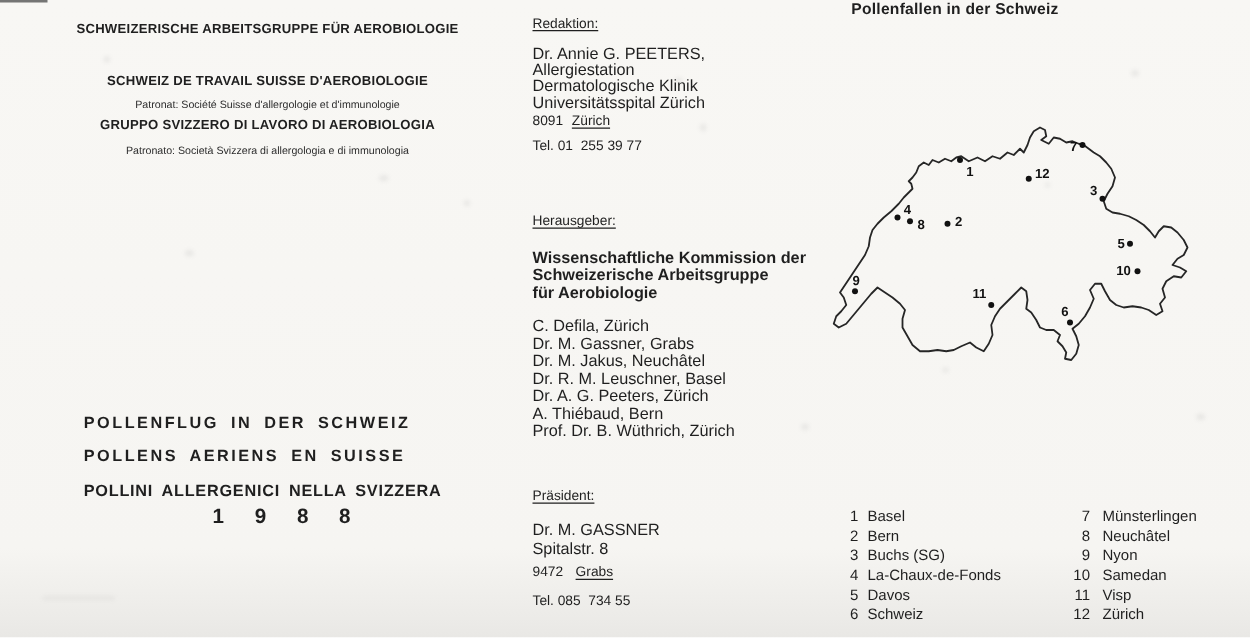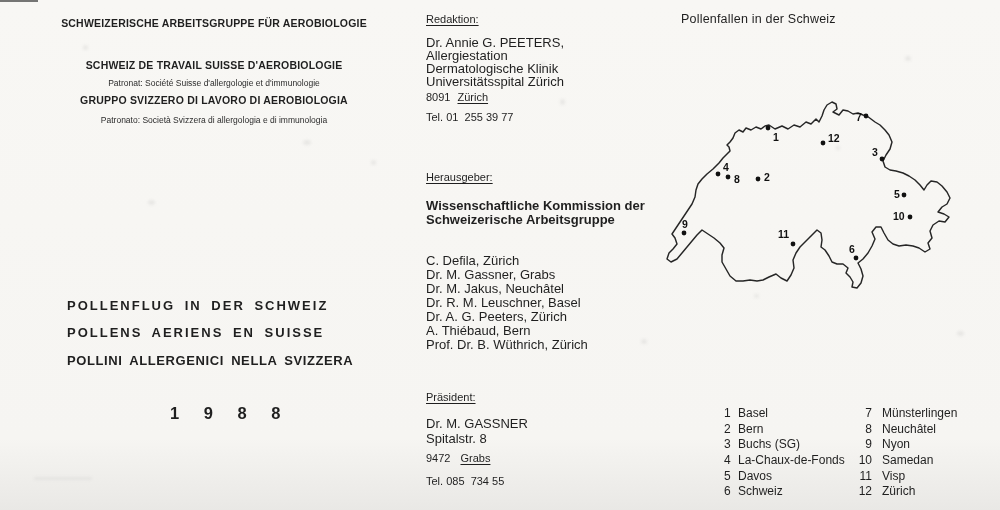--- a/index.html
+++ b/index.html
@@ -7,45 +7,45 @@
     position:relative; width:1000px; height:510px; overflow:hidden;
     background:linear-gradient(180deg,#f8f7f4 0%,#f6f5f2 86%,#ecebe8 97%,#e9e8e5 100%);
     font-family:"Liberation Sans", sans-serif;
     color:#1f1f1f;
   }
   
   .org-line{position:absolute; left:23px; width:382px; text-align:center; white-space:nowrap;}
   .org-bold{font-weight:bold; font-size:10.5px; letter-spacing:.2px;}
   .org-small{font-size:8.5px; color:#2c2c2c;}
   .o1{top:17px}.o2{top:41px}.o3{top:59px}.o4{top:78px}.o5{top:94px}.o6{top:115px}
-  .title-line{position:absolute; left:67px; font-weight:bold; font-size:13px; white-space:nowrap;}
+  .title-line{position:absolute; left:67px; font-weight:bold; font-size:13px; white-space:nowrap;margin-top:32px;}
   .t1{top:298px; letter-spacing:2px; word-spacing:4px;}
   .t2{top:325px; letter-spacing:2px; word-spacing:4px;}
   .t3{top:353px; letter-spacing:.6px; word-spacing:3px;}
   .year{position:absolute; left:170px; top:404px; font-weight:bold; font-size:16.5px; letter-spacing:10px; white-space:pre;}
   
   .mid{position:absolute; left:426px; top:0; width:235px;}
   .m-heading{position:absolute; font-size:11px; text-decoration:underline; text-underline-offset:2px; white-space:nowrap;}
   .m-line{position:absolute; font-size:11px; white-space:pre; line-height:13px;}
   .m-stack{position:absolute; font-size:13px; white-space:nowrap;}
   .m-stack div{line-height:13px;}
   .m-stack.wide div{line-height:14px;}
   .m-stack.tall div{line-height:15px;}
   .m-bold{font-weight:bold;}
   .u{text-decoration:underline; text-underline-offset:2px;}
   .plz{display:inline-block; margin-right:7px;}
   .plz2{display:inline-block; margin-right:10px;}
   
-  .map-title{position:absolute; left:681px; top:12px; font-weight:normal; font-size:12.5px; letter-spacing:.2px;}
+  .map-title{position:absolute; left:681px; top:0; font-weight:bold; font-size:12.5px; letter-spacing:.2px;}
   .map-svg{position:absolute; left:650px; top:75px;}
   .ch-border{fill:none; stroke:#262626; stroke-width:1.45; stroke-linejoin:round; stroke-linecap:round;}
   .station-dot{fill:#111;}
   .station-num{font-family:"Liberation Sans",sans-serif; font-size:10.5px; font-weight:bold; fill:#111;}
   .legend{position:absolute; top:406px; font-size:12px;}
-  .legend-left{left:680px;margin-left:44px;}
+  .legend-left{left:680px;}
   .legend-right{left:856px;}
   .lg-row{height:15.7px; line-height:15.7px; white-space:nowrap;}
   .legend-left .lg-num{display:inline-block; width:12px; margin-right:2px;}
   .legend-right .lg-num{display:inline-block; width:16px; text-align:right; margin-right:10px;}
   
   .scan-line{position:absolute; left:0; top:0; width:38px; height:2px; background:#4a4a4a; opacity:.75;}
   .smudge{position:absolute; background:#8a8a8a; border-radius:50%; filter:blur(1.6px); opacity:.14;}
   .streak{position:absolute; background:#9a9a9a; filter:blur(1.5px); opacity:.12; border-radius:2px;}
 </style>
 </head>
@@ -88,20 +88,21 @@
       <div>Dermatologische Klinik</div>
       <div>Universitätsspital Zürich</div>
     </div>
     <div class="m-line" style="top:91px"><span class="plz">8091</span><span class="u">Zürich</span></div>
     <div class="m-line" style="top:111px">Tel. 01  255 39 77</div>
 
     <div class="m-heading" style="top:171px">Herausgeber:</div>
     <div class="m-stack wide m-bold" style="top:199px">
       <div>Wissenschaftliche Kommission der</div>
       <div>Schweizerische Arbeitsgruppe</div>
+      <div>für Aerobiologie</div>
     </div>
     <div class="m-stack wide" style="top:254px">
       <div>C. Defila, Zürich</div>
       <div>Dr. M. Gassner, Grabs</div>
       <div>Dr. M. Jakus, Neuchâtel</div>
       <div>Dr. R. M. Leuschner, Basel</div>
       <div>Dr. A. G. Peeters, Zürich</div>
       <div>A. Thiébaud, Bern</div>
       <div>Prof. Dr. B. Wüthrich, Zürich</div>
     </div>

